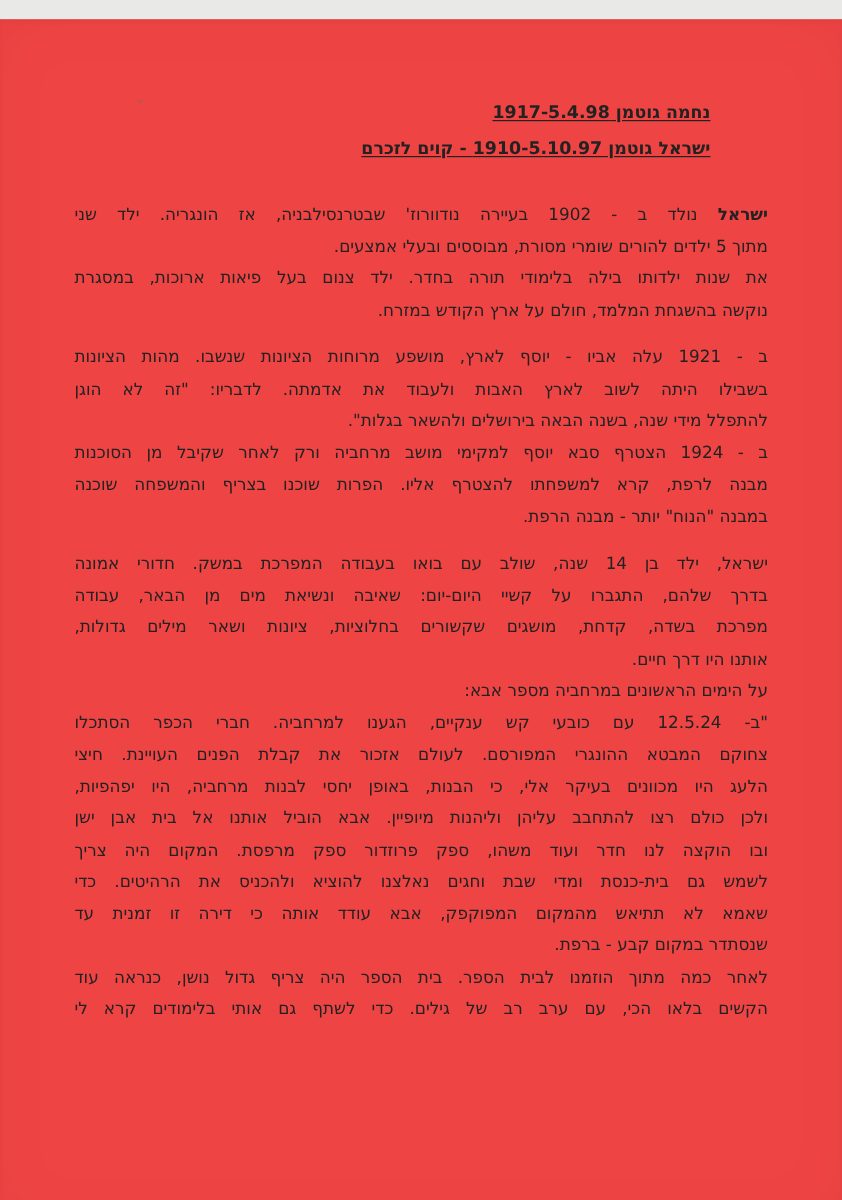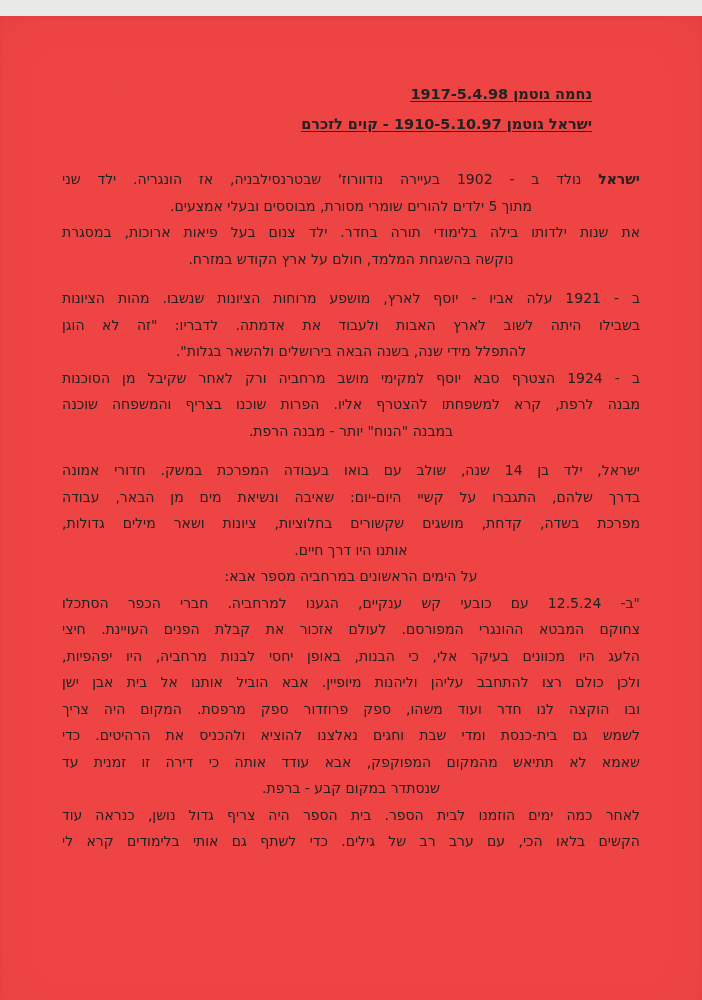--- a/index.html
+++ b/index.html
@@ -38,21 +38,21 @@
     top: 150px;
     right: 62px;
     left: 62px;
     font-size: 14px;
     line-height: 26.5px;
   }
   .paragraph {
     margin: 0 0 13px 0;
   }
   .line {
-    text-align: center;
+    text-align: right;
     min-height: 26.5px;
   }
   .line.jf {
     text-align: justify;
     text-align-last: justify;
   }
   .line b { font-weight: bold; }
   
   .smudge {
     position: absolute;
@@ -105,18 +105,18 @@
         <div class="line"><span>אותנו היו דרך חיים.</span></div>
         <div class="line"><span>על הימים הראשונים במרחביה מספר אבא:</span></div>
         <div class="line jf"><span>"ב- 12.5.24 עם כובעי קש ענקיים, הגענו למרחביה. חברי הכפר הסתכלו</span></div>
         <div class="line jf"><span>צחוקם המבטא ההונגרי המפורסם. לעולם אזכור את קבלת הפנים העויינת. חיצי</span></div>
         <div class="line jf"><span>הלעג היו מכוונים בעיקר אלי, כי הבנות, באופן יחסי לבנות מרחביה, היו יפהפיות,</span></div>
         <div class="line jf"><span>ולכן כולם רצו להתחבב עליהן וליהנות מיופיין. אבא הוביל אותנו אל בית אבן ישן</span></div>
         <div class="line jf"><span>ובו הוקצה לנו חדר ועוד משהו, ספק פרוזדור ספק מרפסת. המקום היה צריך</span></div>
         <div class="line jf"><span>לשמש גם בית-כנסת ומדי שבת וחגים נאלצנו להוציא ולהכניס את הרהיטים. כדי</span></div>
         <div class="line jf"><span>שאמא לא תתיאש מהמקום המפוקפק, אבא עודד אותה כי דירה זו זמנית עד</span></div>
         <div class="line"><span>שנסתדר במקום קבע - ברפת.</span></div>
-        <div class="line jf"><span>לאחר כמה ימים הוזמנו לבית הספר. בית הספר היה צריף גדול נושן, כנראה עוד</span></div>
+        <div class="line jf"><span>לאחר כמה מתוך הוזמנו לבית הספר. בית הספר היה צריף גדול נושן, כנראה עוד</span></div>
         <div class="line jf"><span>הקשים בלאו הכי, עם ערב רב של גילים. כדי לשתף גם אותי בלימודים קרא לי</span></div>
       </div>
     </div>
   <div class="smudge"></div>
 </div>
 
 </body></html>

